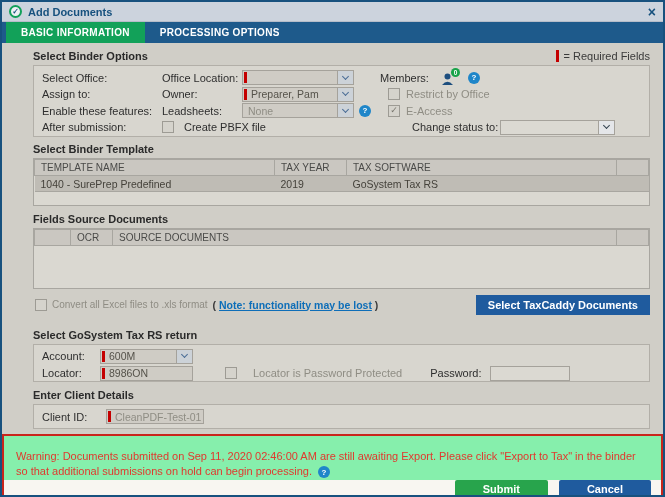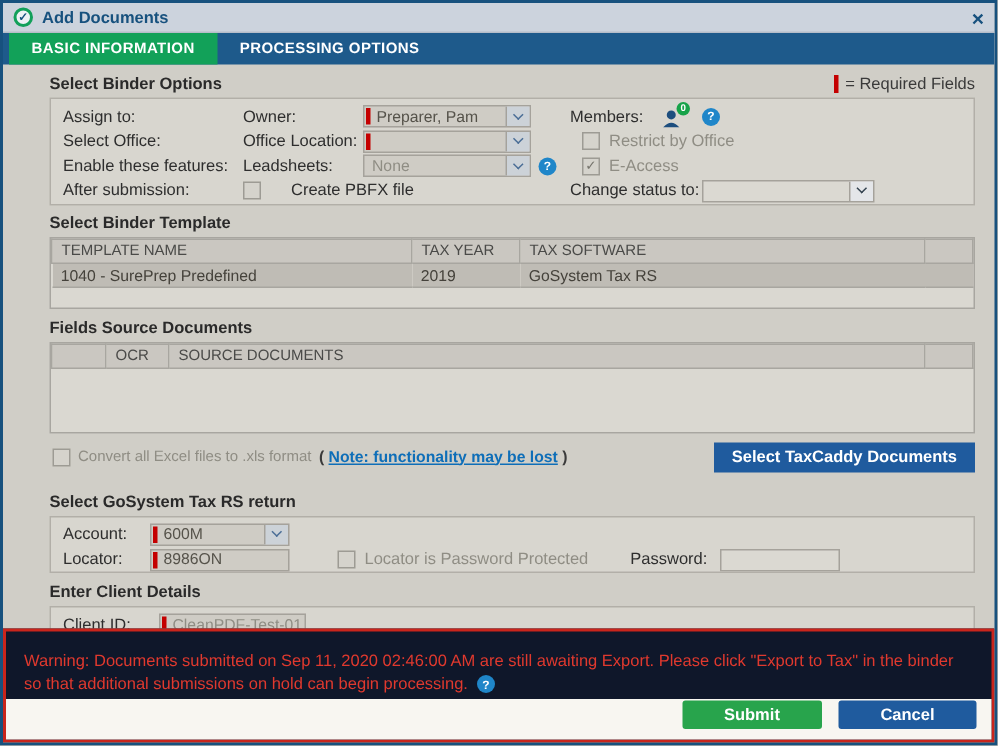--- a/index.html
+++ b/index.html
@@ -34,21 +34,21 @@
   .req-bar { width:3px; height:12px; background:#c40000; }
 
   .panel { border:1px solid #b2afa8; background:#d8d6cf; padding:4px 8px; }
 
   .bo-panel { display:flex; height:72px; }
   .bo-left { width:338px; flex:none; }
   .bo-right { flex:1; }
   .frow { display:flex; align-items:center; height:15px; margin-bottom:1.5px; }
   .lbl1 { width:120px; flex:none; }
   .lbl2 { width:80px; flex:none; }
-  .lblr { width:88px; flex:none; }
+  .lblr { width:88px; flex:none;margin-left:32px; }
   .dis { color:#8f8d84; }
 
   .field { display:flex; align-items:center; height:15px; background:#cfccc5;
            border:1px solid #a5a29b; font-size:10.5px; color:#55524a; }
   .field.lighter { background:#dbd9d2; }
   .reqmark { width:3px; height:11px; background:#c40000; margin:0 3px 0 1px; flex:none; }
   .fval { flex:1; white-space:nowrap; overflow:hidden; padding-left:1px; }
   .arrowbox { width:16px; height:100%; flex:none; background:#ccd2d8; border-left:1px solid #a5a29b;
               display:flex; align-items:center; justify-content:center; }
   .chev { width:5px; height:5px; border-right:1.5px solid #4a6d96; border-bottom:1.5px solid #4a6d96;
@@ -89,21 +89,21 @@
   .spacer { flex:1; }
 
   .gs-panel { height:38px; padding-top:3px; }
   .gs-row { display:flex; align-items:center; height:16px; margin-bottom:1px; }
   .gs-lbl { width:58px; flex:none; }
   .pw-field { width:80px; flex:none; height:15px; background:#dbd9d2; border:1px solid #a5a29b; }
 
   .cd-panel { height:25px; display:flex; align-items:center; }
 
   
-  .bottom-box { flex:none; height:76px; border:2px solid #c9251c; background:#0f172a;
+  .bottom-box { flex:none; height:61px; border:2px solid #c9251c; background:#86efac;
                 display:flex; flex-direction:column; }
   .warn-text { padding:13px 12px 0 12px; color:#e0392e; font-size:11px; line-height:1.4; }
   .warn-help { display:inline-flex; vertical-align:middle; margin-left:3px; }
   .footer { margin-top:auto; display:flex; justify-content:flex-end; align-items:center;
             gap:11px; padding:0 10px 6px 10px; background:#f8f6f1; height:27px; }
   .btn-footer { height:19px; padding:0 28px; }
 </style>
 </head>
 <body>
 
@@ -126,56 +126,56 @@
       <span class="sec-title">Select Binder Options</span>
       <span class="req-legend">
         <span class="req-bar"></span>
         <span>= Required Fields</span>
       </span>
     </div>
 
     <div class="panel bo-panel">
       <div class="bo-left">
         <div class="frow">
+          <span class="lbl1">Select Office:</span>
+          <span class="lbl2">Office Location:</span>
+          <div class="field" style="width:112px">
+            <span class="reqmark"></span>
+            <span class="fval"></span>
+            <span class="arrowbox">
+                <span class="chev"></span>
+              </span>
+          </div>
+        </div>
+        <div class="frow">
           <span class="lbl1">Assign to:</span>
           <span class="lbl2">Owner:</span>
           <div class="field" style="width:112px">
             <span class="reqmark"></span>
             <span class="fval">Preparer, Pam</span>
             <span class="arrowbox">
                 <span class="chev"></span>
               </span>
           </div>
         </div>
         <div class="frow">
-          <span class="lbl1">Select Office:</span>
-          <span class="lbl2">Office Location:</span>
-          <div class="field" style="width:112px">
-            <span class="reqmark"></span>
-            <span class="fval"></span>
-            <span class="arrowbox">
-                <span class="chev"></span>
-              </span>
-          </div>
-        </div>
-        <div class="frow">
           <span class="lbl1">Enable these features:</span>
           <span class="lbl2">Leadsheets:</span>
           <div class="field" style="width:112px">
             <span class="fval dis" style="padding-left:5px">None</span>
             <span class="arrowbox">
                 <span class="chev"></span>
               </span>
           </div>
           <span class="help-icon" style="margin-left:5px">?</span>
         </div>
         <div class="frow">
           <span class="lbl1">After submission:</span>
           <span class="cb"></span>
-          <span style="margin-left:20px">Create PBFX file</span>
+          <span style="margin-left:10px">Create PBFX file</span>
         </div>
       </div>
 
       <div class="bo-right">
         <div class="frow">
           <span style="width:62px">Members:</span>
           <span class="person-wrap">
             <svg width="13" height="12" viewBox="0 0 13 12">
               <circle cx="5.5" cy="3.6" r="3" fill="#1d4e7e"></circle>
               <path d="M0 12 Q5.5 5.5 11 12 Z" fill="#1d4e7e"></path>
@@ -279,21 +279,21 @@
             </span>
         </div>
       </div>
       <div class="gs-row">
         <span class="gs-lbl">Locator:</span>
         <div class="field" style="width:93px">
           <span class="reqmark"></span>
           <span class="fval">8986ON</span>
         </div>
         <span class="cb" style="margin-left:32px"></span>
-        <span class="dis" style="margin-left:6px">Locator is Password Protected</span>
+        <span class="dis" style="margin-left:16px">Locator is Password Protected</span>
         <span style="margin-left:28px">Password:</span>
         <div class="pw-field" style="margin-left:8px"><span></span></div>
       </div>
     </div>
 
     <div class="sec-row" style="margin-top:5px">
       <span class="sec-title">Enter Client Details</span>
     </div>
     <div class="panel cd-panel">
       <span class="gs-lbl" style="width:64px">Client ID:</span>

